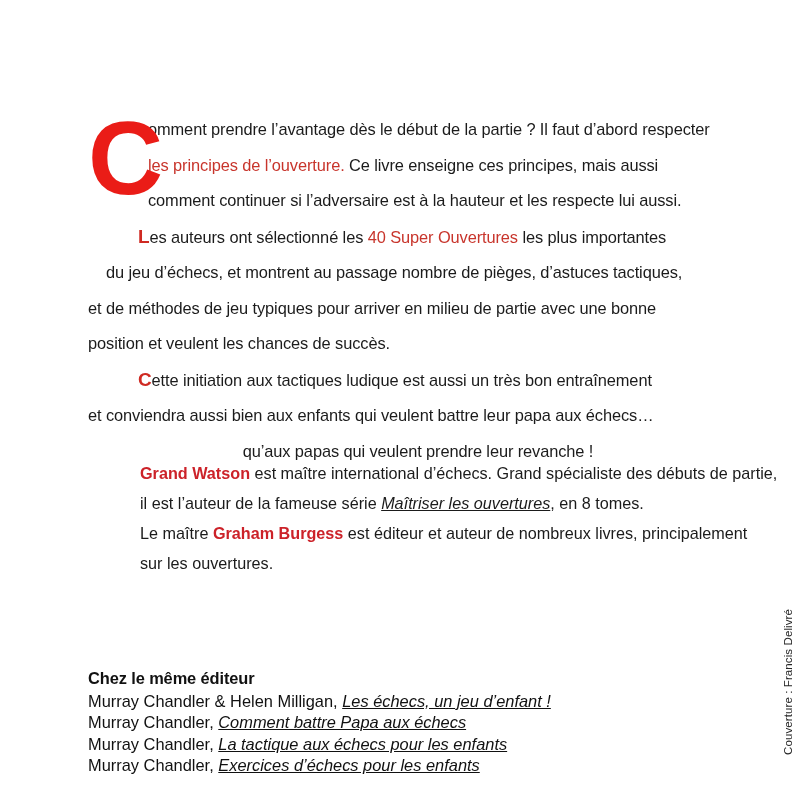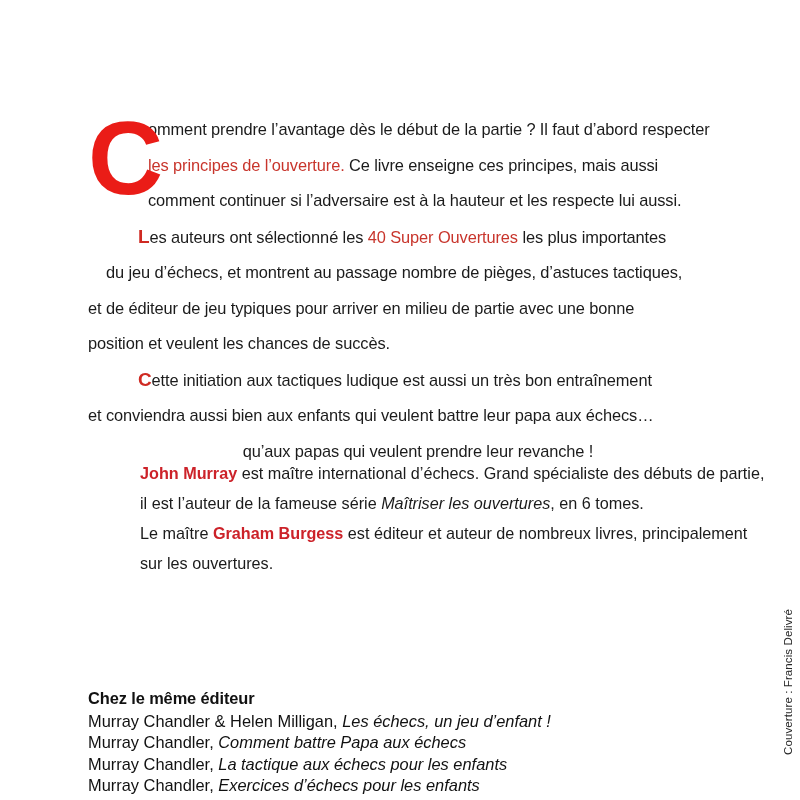--- a/index.html
+++ b/index.html
@@ -67,39 +67,39 @@
   .redcap {
     color: #cf2a22;
     font-weight: 700;
     font-size: 19px;
     letter-spacing: -0.2px;
   }
   .redname {
     color: #cc2229;
     font-weight: 700;
   }
-  .ital { font-style: italic; }
+  .ital { font-style: italic; text-decoration: underline; }
 
   
   .authors {
     position: absolute;
     left: 140px;
     top: 458px;
     width: 620px;
     font-size: 16.2px;
     line-height: 30px;
     color: #1b1b1b;
   }
   .authors .ln { display: block; white-space: nowrap; }
 
   
   .samepub {
     position: absolute;
     left: 88px;
-    top: 688px;
+    top: 668px;
     width: 520px;
     font-size: 16.4px;
     line-height: 21.5px;
     color: #111111;
   }
   .samepub .head {
     font-weight: 700;
     display: block;
     margin-bottom: 1px;
     letter-spacing: -0.1px;
@@ -133,35 +133,35 @@
     <p class="para p1">
       <span class="dropcap">C</span>
       <span class="l1">omment prendre l’avantage dès le début de la partie ? Il faut d’abord respecter</span>
       <span class="l2"><span class="redtext">les principes de l’ouverture.</span><span> Ce livre enseigne ces principes, mais aussi</span></span>
       <span class="l3">comment continuer si l’adversaire est à la hauteur et les respecte lui aussi.</span>
     </p>
 
     <p class="para">
       <span style="display:block; padding-left:50px;"><span class="redcap">L</span><span>es auteurs ont sélectionné les </span><span class="redtext">40 Super Ouvertures</span><span> les plus importantes</span></span>
       <span style="display:block;margin-left:18px;">du jeu d’échecs, et montrent au passage nombre de pièges, d’astuces tactiques,</span>
-      <span style="display:block;">et de éditeur de jeu typiques pour arriver en milieu de partie avec une bonne</span>
+      <span style="display:block;">et de méthodes de jeu typiques pour arriver en milieu de partie avec une bonne</span>
       <span style="display:block;">position et veulent les chances de succès.</span>
     </p>
 
     <p class="para">
       <span style="display:block; padding-left:50px;"><span class="redcap">C</span><span>ette initiation aux tactiques ludique est aussi un très bon entraînement</span></span>
       <span style="display:block;">et conviendra aussi bien aux enfants qui veulent battre leur papa aux échecs…</span>
       <span style="display:block;text-align:center;">qu’aux papas qui veulent prendre leur revanche !</span>
     </p>
 
   </div>
 
   <div class="authors">
-    <span class="ln"><span class="redname">John Murray</span><span> est maître international d’échecs. Grand spécialiste des débuts de partie,</span></span>
-    <span class="ln"><span>il est l’auteur de la fameuse série </span><span class="ital">Maîtriser les ouvertures</span><span>, en 6 tomes.</span></span>
+    <span class="ln"><span class="redname">Grand Watson</span><span> est maître international d’échecs. Grand spécialiste des débuts de partie,</span></span>
+    <span class="ln"><span>il est l’auteur de la fameuse série </span><span class="ital">Maîtriser les ouvertures</span><span>, en 8 tomes.</span></span>
     <span class="ln"><span>Le maître </span><span class="redname">Graham Burgess</span><span> est éditeur et auteur de nombreux livres, principalement</span></span>
     <span class="ln">sur les ouvertures.</span>
   </div>
 
   <div class="samepub">
     <span class="head">Chez le même éditeur</span>
 
     <span class="bk"><span>Murray Chandler &amp; Helen Milligan, </span><span class="ital">Les échecs, un jeu d’enfant !</span></span>
 
     <span class="bk"><span>Murray Chandler, </span><span class="ital">Comment battre Papa aux échecs</span></span>

